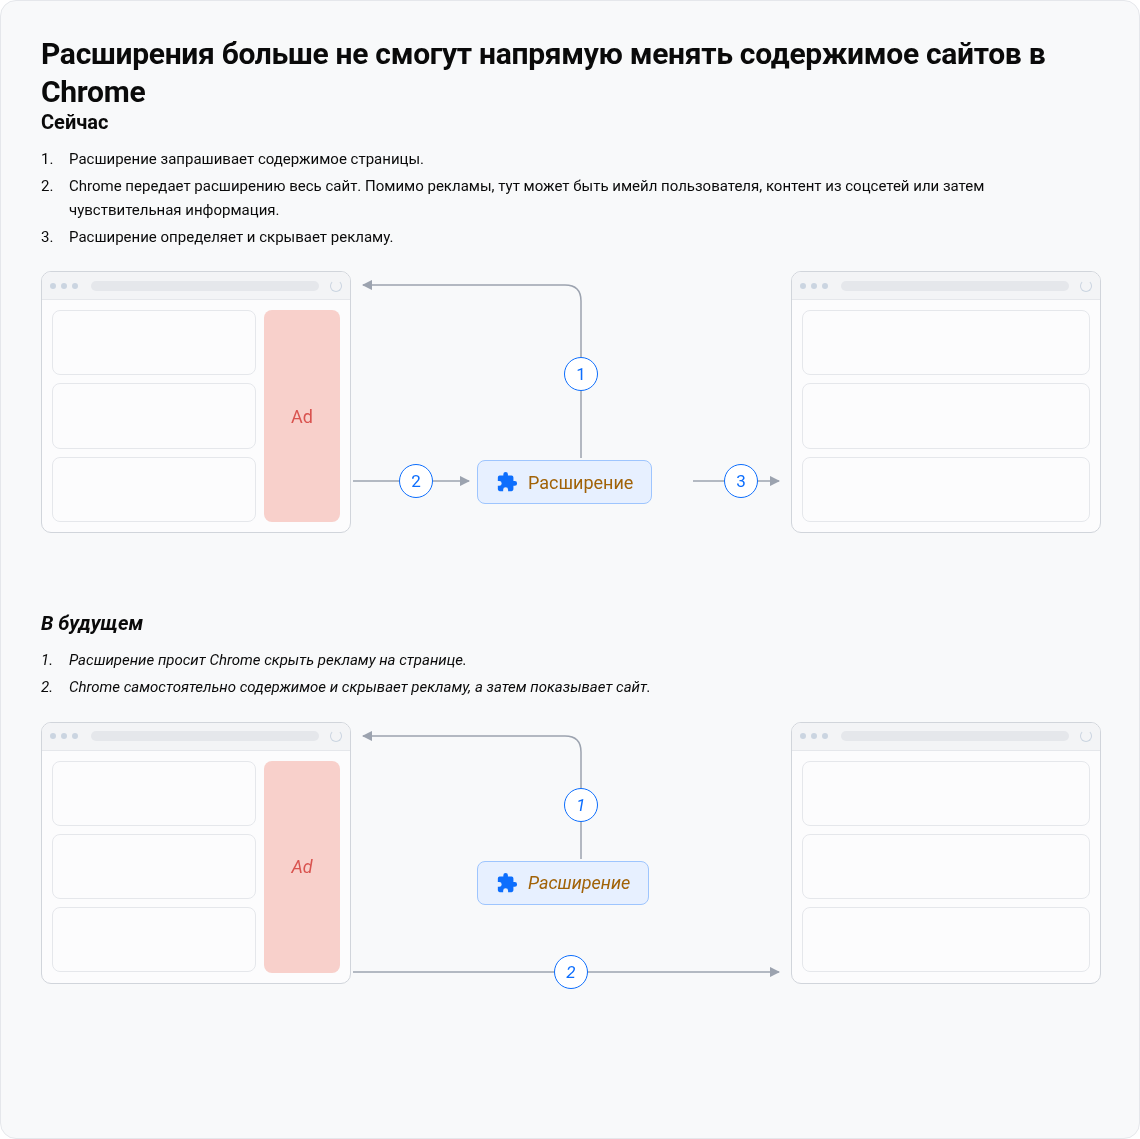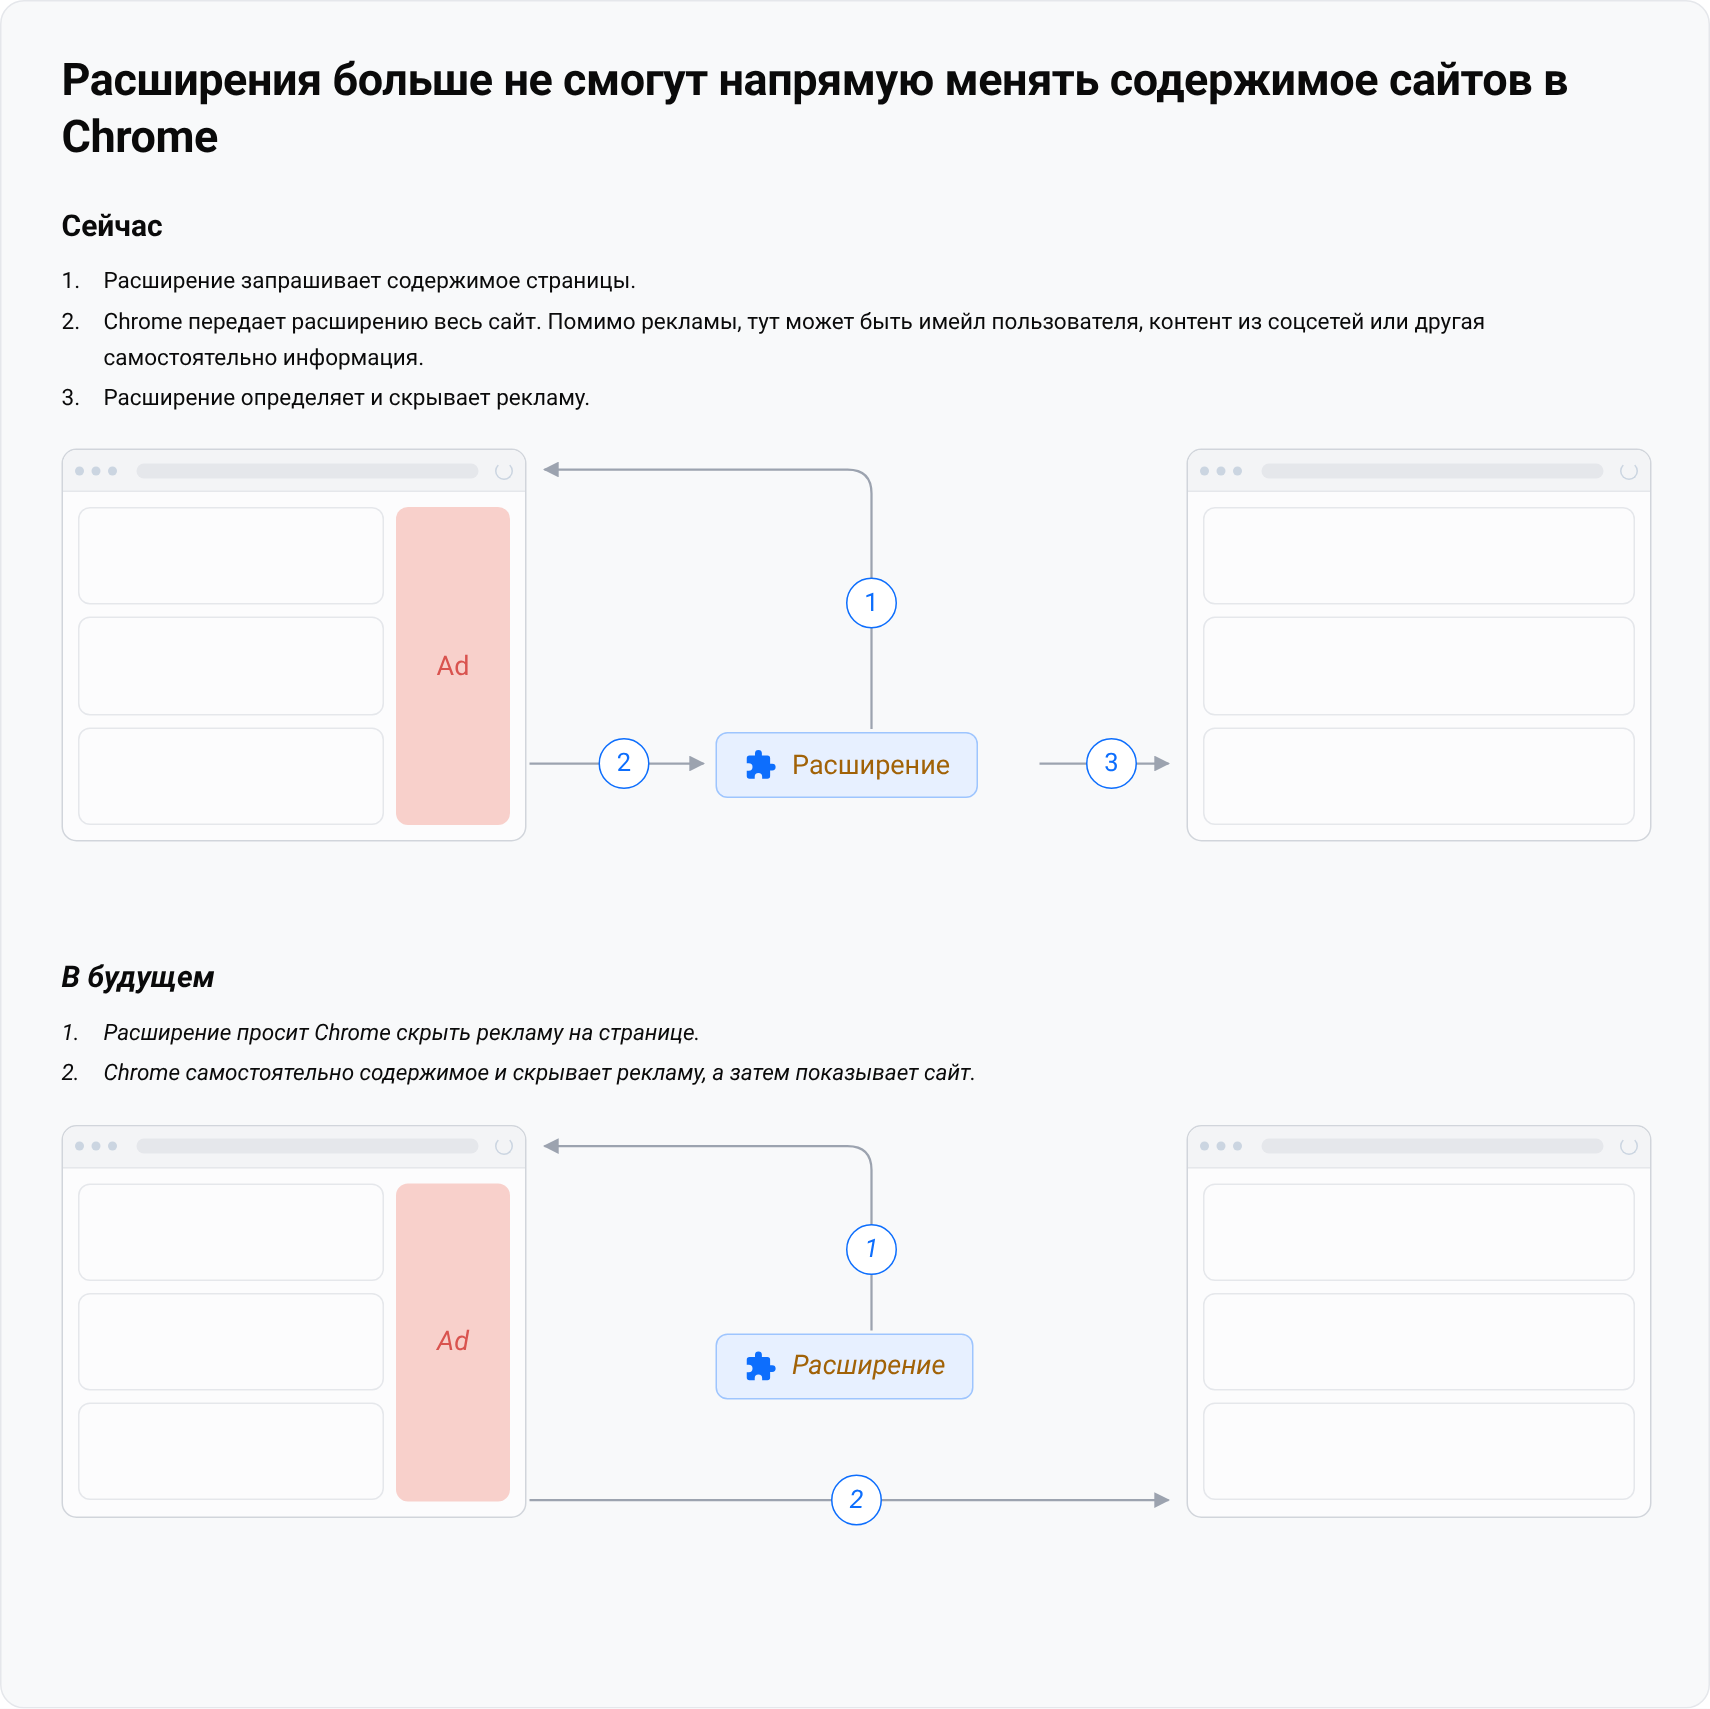--- a/index.html
+++ b/index.html
@@ -16,21 +16,20 @@
     background: #f8f9fa;
     border: 1px solid #e5e7eb;
     border-radius: 16px;
     padding: 34px 40px;
     color: #0a0a0a;
   }
   h1 {
     font-size: 30px;
     font-weight: 700;
     line-height: 1.25;
-    margin-bottom: 28px;
     letter-spacing: -0.3px;
   }
   h2 {
     font-size: 20px;
     font-weight: 700;
     margin-bottom: 14px;
   }
   ol {
     list-style: none;
     counter-reset: item;
@@ -155,21 +154,21 @@
 </style>
 </head>
 <body>
 
 <div class="card">
   <h1>Расширения больше не смогут напрямую менять содержимое сайтов в Chrome</h1>
 
   <h2>Сейчас</h2>
   <ol>
     <li>Расширение запрашивает содержимое страницы.</li>
-    <li>Chrome передает расширению весь сайт. Помимо рекламы, тут может быть имейл пользователя, контент из соцсетей или другая самостоятельно информация.</li>
+    <li>Chrome передает расширению весь сайт. Помимо рекламы, тут может быть имейл пользователя, контент из соцсетей или затем чувствительная информация.</li>
     <li>Расширение определяет и скрывает рекламу.</li>
   </ol>
 
   <div class="diagram">
     <svg class="arrows">
       <defs>
         <marker id="ah" viewBox="0 0 10 10" refX="9" refY="5" markerWidth="7" markerHeight="7" orient="auto-start-reverse">
           <path d="M 0 0 L 10 5 L 0 10 z" fill="#9ca3af"></path>
         </marker>
       </defs>

